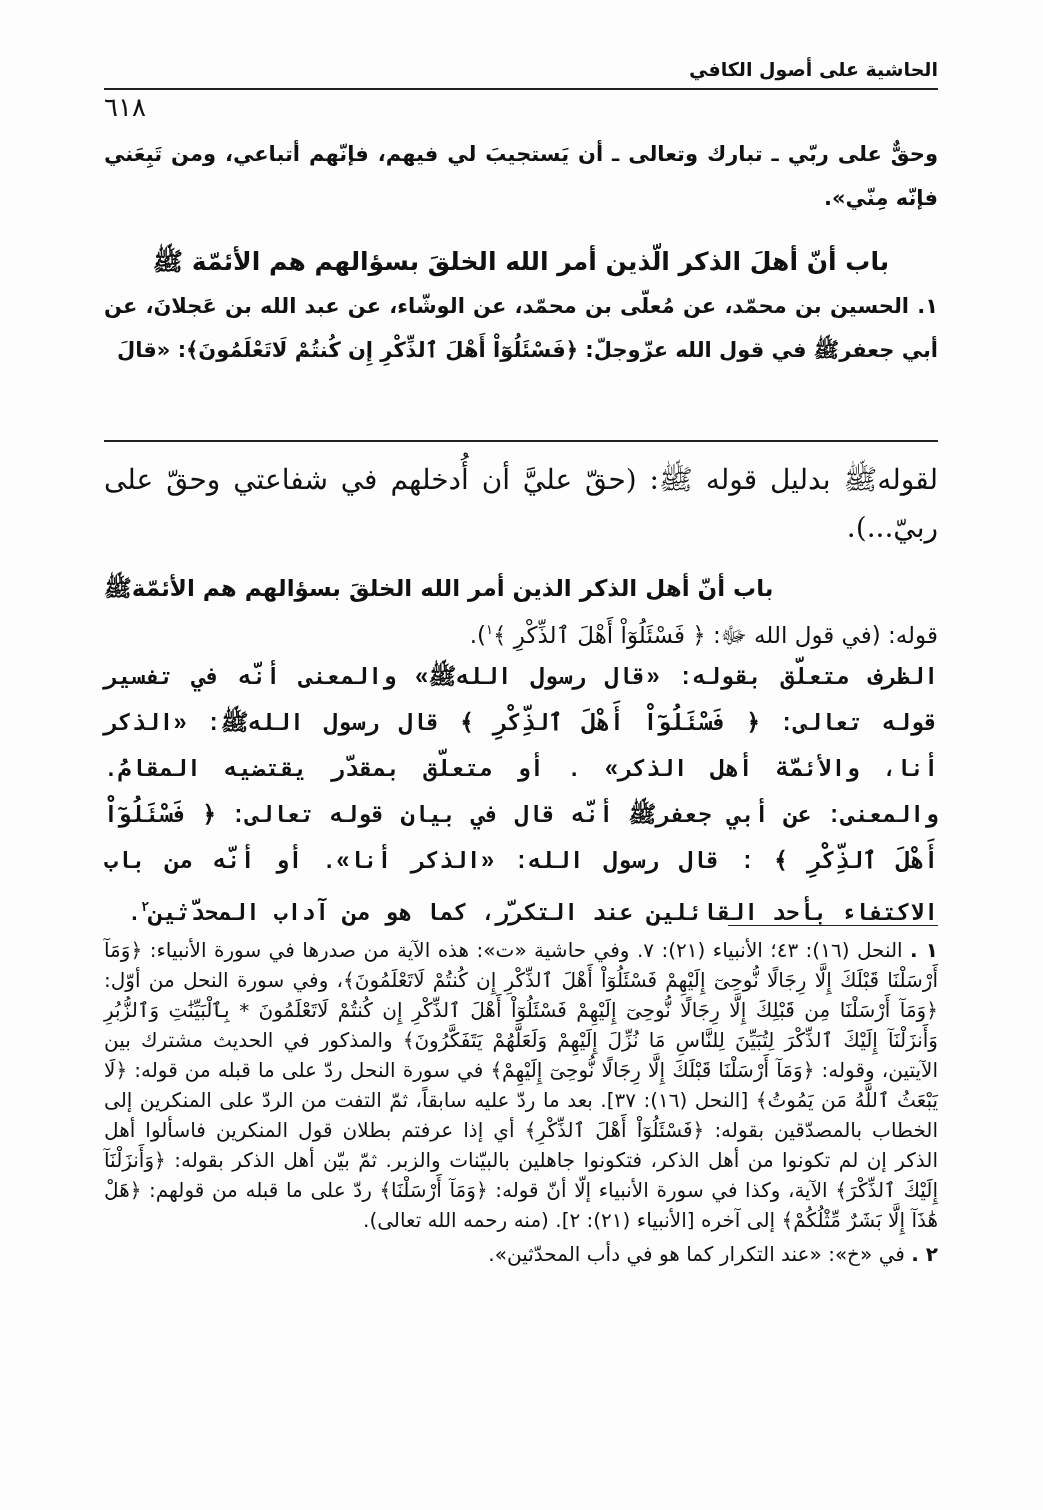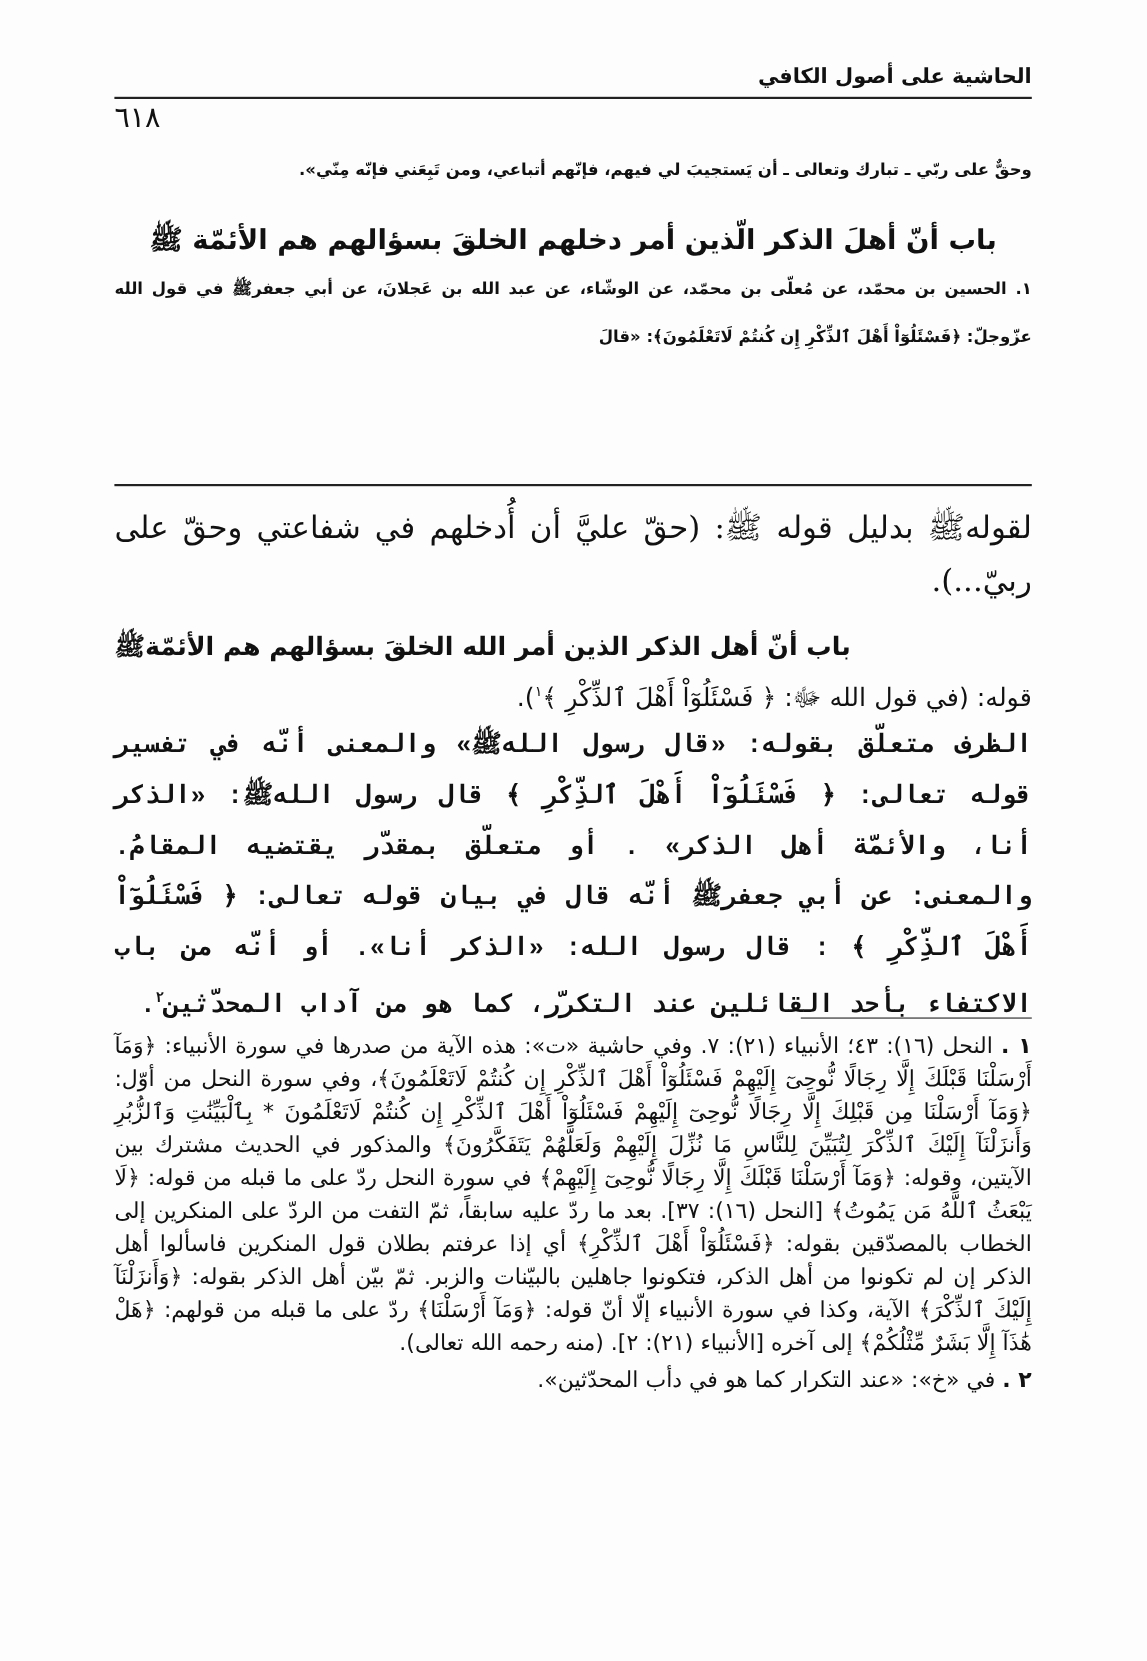--- a/index.html
+++ b/index.html
@@ -4,21 +4,21 @@
 <style>
   html, body { margin: 0; padding: 0; background: #fdfdfd; }
   body { width: 1043px; height: 1510px; position: relative; overflow: hidden; color: #111; font-family: "DejaVu Sans", sans-serif; }
   .page { position: absolute; left: 104px; top: 0; width: 834px; direction: rtl; }
   .header { position: absolute; top: 50px; left: 0; right: 0; height: 40px; }
   .header-title { position: absolute; right: 0; top: 8px; font-size: 19px; font-weight: bold; }
   .page-number { position: absolute; left: 0; top: 2px; font-size: 26px; font-weight: normal; margin-top: 40px; }
   .header-rule { position: absolute; top: 88px; left: 0; right: 0; height: 2px; background: #222; }
 
   .main { position: absolute; top: 132px; left: 0; right: 0; font-weight: bold; }
-  .para { font-size: 15px; line-height: 44px; text-align: justify; margin: 0; }
+  .para { font-size: 21px; line-height: 44px; text-align: justify; margin: 0; }
   .chapter-heading { font-size: 25px; line-height: 44px; text-align: center; margin: 20px 0 0 0; font-weight: bold; }
   .section-rule { position: absolute; top: 440px; left: 0; right: 0; height: 2px; background: #222; }
 
   .commentary { position: absolute; top: 456px; left: 0; right: 0; font-weight: bold; }
   .c-para { font-family: "DejaVu Serif", serif; font-size: 28px; line-height: 48px; text-align: justify; margin: 0; font-weight: normal; }
   .c-heading { font-size: 23px; line-height: 44px; text-align: left; margin: 14px 0 0 0; font-weight: bold; }
   .c-kawluh { font-size: 23px; line-height: 40px; margin: 0; font-weight: normal; }
   .c-body { font-family: Liberation Mono, monospace; font-size: 23px; line-height: 46px; text-align: justify; margin: 0; }
 
   .footnote-rule { position: absolute; top: 925px; right: 0; width: 210px; height: 1px; background: #222; }
@@ -34,21 +34,21 @@
 <div class="page">
 
   <div class="header">
     <span class="header-title">الحاشية على أصول الكافي</span>
     <span class="page-number">٦١٨</span>
   </div>
   <div class="header-rule"></div>
 
   <div class="main">
     <p class="para">وحقٌّ على ربّي ـ تبارك وتعالى ـ أن يَستجيبَ لي فيهم، فإنّهم أتباعي، ومن تَبِعَني فإنّه مِنّي».</p>
-    <p class="chapter-heading">باب أنّ أهلَ الذكر الّذين أمر دخلهم الخلقَ بسؤالهم هم الأئمّة ﷺ</p>
+    <p class="chapter-heading">باب أنّ أهلَ الذكر الّذين أمر الله الخلقَ بسؤالهم هم الأئمّة ﷺ</p>
     <p class="para">١. الحسين بن محمّد، عن مُعلّى بن محمّد، عن الوشّاء، عن عبد الله بن عَجلانَ، عن أبي جعفرﷺ في قول الله عزّوجلّ: ﴿فَسْئَلُوٓاْ أَهْلَ ٱلذِّكْرِ إِن كُنتُمْ لَاتَعْلَمُونَ﴾: «قالَ</p>
   </div>
 
   <div class="section-rule"></div>
 
   <div class="commentary">
     <p class="c-para">لقولهﷺ بدليل قوله ﷺ: (حقّ عليَّ أن أُدخلهم في شفاعتي وحقّ على ربيّ...).</p>
     <p class="c-heading">باب أنّ أهل الذكر الذين أمر الله الخلقَ بسؤالهم هم الأئمّةﷺ</p>
     <p class="c-kawluh"><span>قوله: (في قول الله ﷻ: ﴿ فَسْئَلُوٓاْ أَهْلَ ٱلذِّكْرِ ﴾</span><sup>١</sup><span>).</span></p>
     <p class="c-body"><span>الظرف متعلّق بقوله: «قال رسول اللهﷺ» والمعنى أنّه في تفسير قوله تعالى: ﴿ فَسْئَلُوٓاْ أَهْلَ ٱلذِّكْرِ ﴾ قال رسول اللهﷺ: «الذكر أنا، والأئمّة أهل الذكر» . أو متعلّق بمقدّر يقتضيه المقامُ. والمعنى: عن أبي جعفرﷺ أنّه قال في بيان قوله تعالى: ﴿ فَسْئَلُوٓاْ أَهْلَ ٱلذِّكْرِ ﴾ : قال رسول الله: «الذكر أنا». أو أنّه من باب الاكتفاء بأحد القائلين عند التكرّر، كما هو من آداب المحدّثين</span><sup>٢</sup><span>.</span></p>

